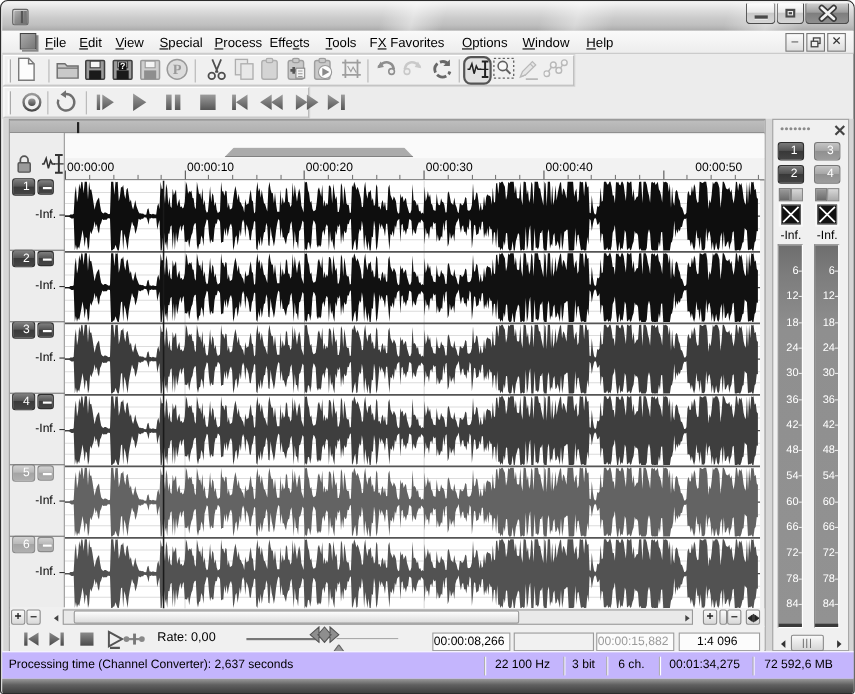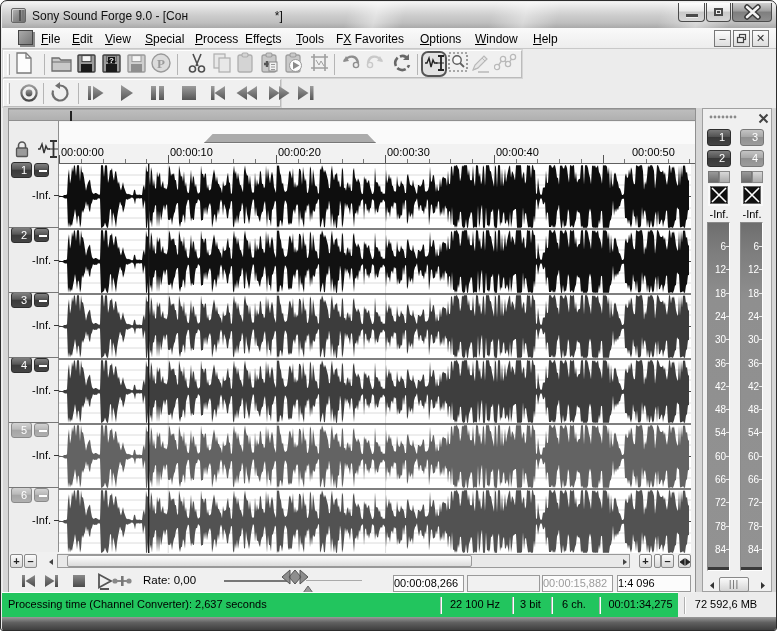--- a/index.html
+++ b/index.html
@@ -69,44 +69,43 @@
 .inf{font-size:11px;color:#000}
 
 #hscroll{left:0;top:444px;width:686px;height:17px;background:#f0f0f0}
 .sqbtn{top:1px;width:13px;height:14px;border:1px solid #8a8a8a;border-radius:2px;
  background:linear-gradient(180deg,#fbfbfb,#d8d8d8);text-align:center;line-height:12px;font-size:11px;color:#222}
 #hthumb{left:59px;top:2px;width:404px;height:13px;border:1px solid #999;border-radius:2px;
  background:linear-gradient(180deg,#fdfdfd,#dcdcdc)}
 
 #playbar{left:0;top:460px;width:686px;height:24px;background:#f0f0f0}
 .tbox{top:6px;height:17px;border:1px solid #9a9a9a;background:#fcfcfc;font-size:11px;
- text-align:left;line-height:15px;padding-right:4px}
+ text-align:center;line-height:15px;padding-right:4px}
 
 #mpanel{left:699px;top:0;width:70px;height:484px;background:#f0f0f0;border:1px solid #a0a0a0}
 .mbtn{width:24px;height:17px;border-radius:3px;border:1px solid #2e2e2e;color:#fff;
  background:linear-gradient(180deg,#7a7a7a 0%,#525252 45%,#383838 50%,#444 100%);
  font-size:11px;text-align:right;line-height:15px;padding-right:5px}
 .mbtn.lt{border-color:#777;background:linear-gradient(180deg,#c4c4c4 0%,#a8a8a8 45%,#909090 50%,#9c9c9c 100%)}
 .meter{top:113px;width:23px;height:349px;border:1px solid #8a8a8a;border-bottom-color:#fff;border-right-color:#fff;
  background:linear-gradient(180deg,#6e6e6e 0%,#7d7d7d 8%,#8f8f8f 22%,#929292 100%)}
 .meter span{position:absolute;right:3px;font-size:10px;color:#fff;line-height:10px}
 .meter i{position:absolute;right:0;width:3px;height:1px;background:#e8e8e8}
 
-#status{left:1px;top:591px;width:676px;height:25px;background:#22c55e;border-top:1px solid #fff;font-size:11px;color:#000}
+#status{left:1px;top:591px;width:775px;height:25px;background:#c4b5fd;border-top:1px solid #fff;font-size:11px;color:#000}
 .ssep{position:absolute;top:4px;width:1px;height:17px;background:#b0b0b0;box-shadow:1px 0 0 #fff}
 #bframe{left:1px;top:616px;width:775px;height:14px;background:linear-gradient(180deg,#9a9a9a,#606060 40%,#3a3a3a);border-radius:0 0 3px 3px}
 </style></head><body>
 <div id="win">
  <div class="abs" id="title">
       <div class="abs streak"></div>
    <div class="abs" id="appico">
         <i></i>
         <b></b>
       </div>
-   <div class="abs" id="ttext">Sony Sound Forge 9.0 - [Сон&nbsp;&nbsp;&nbsp;&nbsp;&nbsp;&nbsp;&nbsp;&nbsp;&nbsp;&nbsp;&nbsp;&nbsp;&nbsp;&nbsp;&nbsp;&nbsp;&nbsp;&nbsp;&nbsp;&nbsp;&nbsp;&nbsp;&nbsp;&nbsp;&nbsp;&nbsp;*]</div>
    <div class="abs cap" id="cmin">
         <b class="gmin"></b>
       </div>
       <div class="abs cap" id="cres">
         <b class="gres">
           <i></i>
         </b>
       </div>
       <div class="abs cap" id="cclo"><svg width="40" height="19" viewBox="0 0 40 19" xmlns="http://www.w3.org/2000/svg">
           <path d="M14 4l11 10M25 4L14 14" stroke="#3a3a3a" stroke-width="5.5" stroke-linecap="round"></path>

